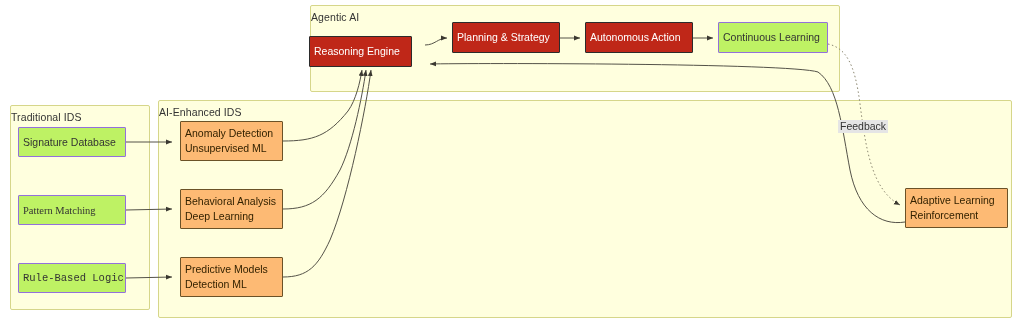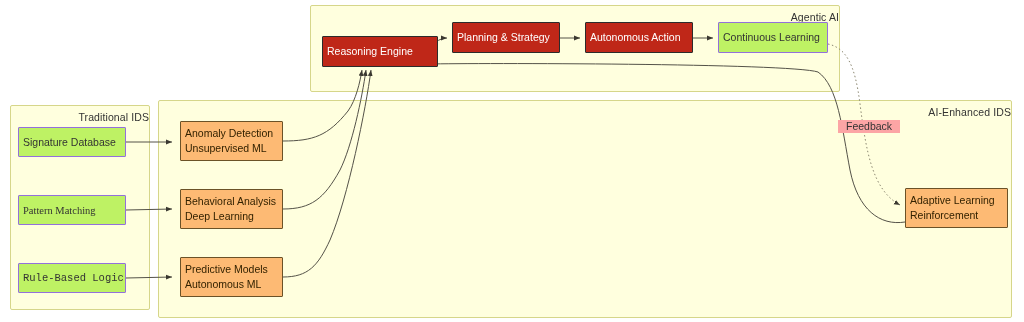--- a/index.html
+++ b/index.html
@@ -20,21 +20,21 @@
     background: #ffffde;
     border: 1px solid #d6d68a;
     border-radius: 2px;
     box-sizing: border-box;
   }
   .cluster-label {
     position: absolute;
     top: 5px;
     left: 0;
     width: 100%;
-    text-align: right;
+    text-align: left;
     font-size: 10.5px;
     color: #333333;
     letter-spacing: 0.1px;
   }
   .node {
     position: absolute;
     box-sizing: border-box;
     display: flex;
     flex-direction: column;
     align-items: flex-start;
@@ -75,22 +75,22 @@
     stroke-width: 1;
   }
   .edge-path.dotted {
     stroke-dasharray: 1.5 2.5;
     stroke: #8a8670;
   }
   .edge-label {
     position: absolute;
     font-size: 10.5px;
     color: #333333;
-    background: #fca5a5;
-    padding: 0 8px;
+    background: #e5e5e5;
+    padding: 0 2px;
     white-space: nowrap;
     line-height: 13px;
   }
 </style>
 </head>
 <body>
 
 <div id="canvas">
 
   <div class="cluster" id="cluster-agentic-ai" style="left: 310px; top: 5px; width: 530px; height: 87px;">
@@ -136,23 +136,23 @@
   <div class="node orange" id="node-anomaly-detection" style="left: 180px; top: 121px; width: 103px; height: 40px;">
     <span class="ln">Anomaly Detection</span>
     <span class="ln">Unsupervised ML</span>
   </div>
   <div class="node orange" id="node-behavioral-analysis" style="left: 180px; top: 189px; width: 103px; height: 40px;">
     <span class="ln">Behavioral Analysis</span>
     <span class="ln">Deep Learning</span>
   </div>
   <div class="node orange" id="node-predictive-models" style="left: 180px; top: 257px; width: 103px; height: 40px;">
     <span class="ln">Predictive Models</span>
-    <span class="ln">Autonomous ML</span>
+    <span class="ln">Detection ML</span>
   </div>
-  <div class="node red" id="node-reasoning-engine" style="left: 322px; top: 36px; width: 116px; height: 31px;">
+  <div class="node red" id="node-reasoning-engine" style="left: 309px; top: 36px; width: 103px; height: 31px;">
     <span class="ln">Reasoning Engine</span>
   </div>
   <div class="node red" id="node-planning-strategy" style="left: 452px; top: 22px; width: 108px; height: 31px;">
     <span class="ln">Planning &amp; Strategy</span>
   </div>
   <div class="node red" id="node-autonomous-action" style="left: 585px; top: 22px; width: 108px; height: 31px;">
     <span class="ln">Autonomous Action</span>
   </div>
   <div class="node blue" id="node-continuous-learning" style="left: 718px; top: 22px; width: 110px; height: 31px;">
     <span class="ln">Continuous Learning</span>

